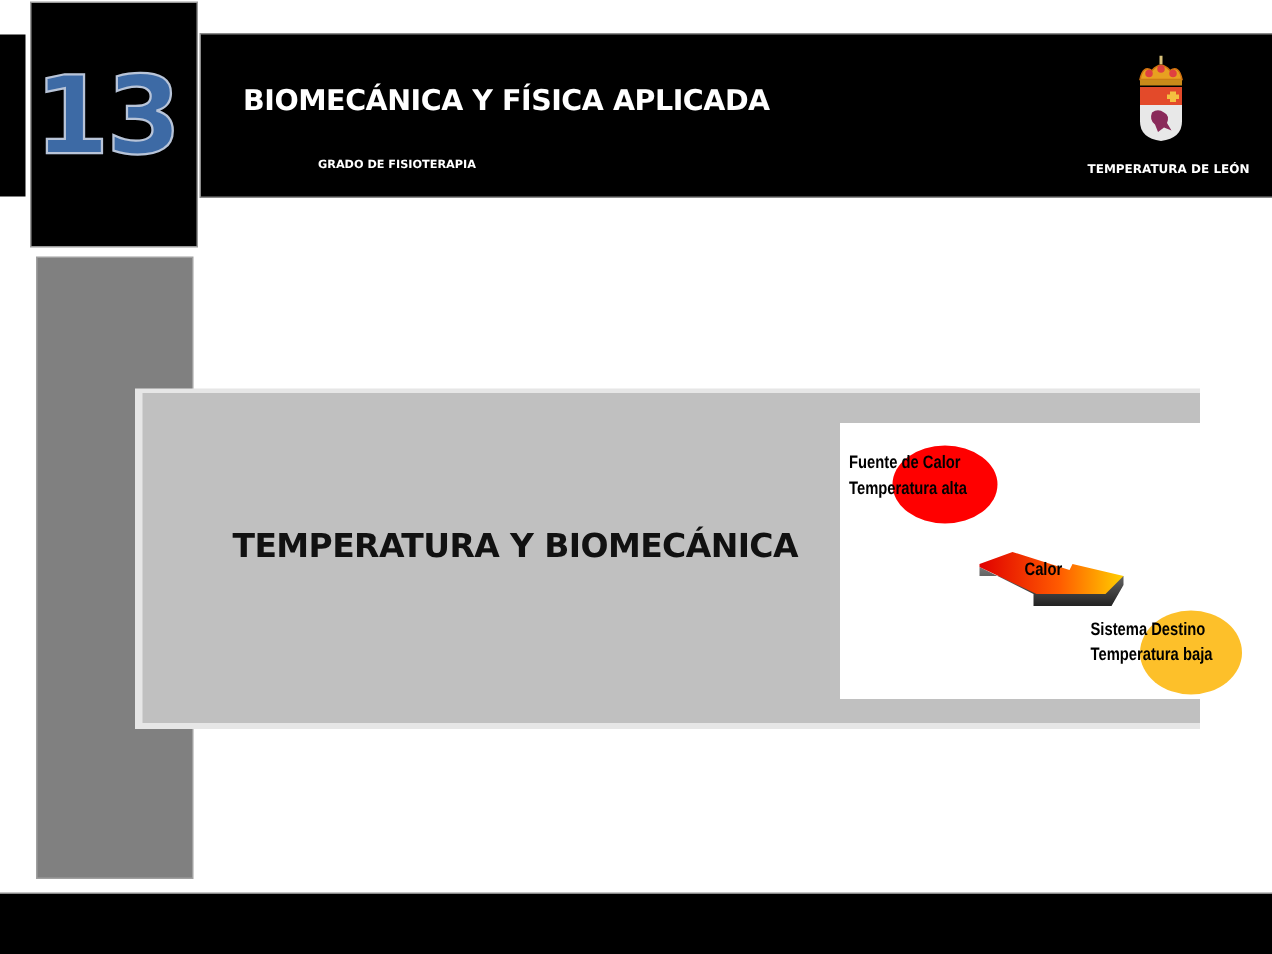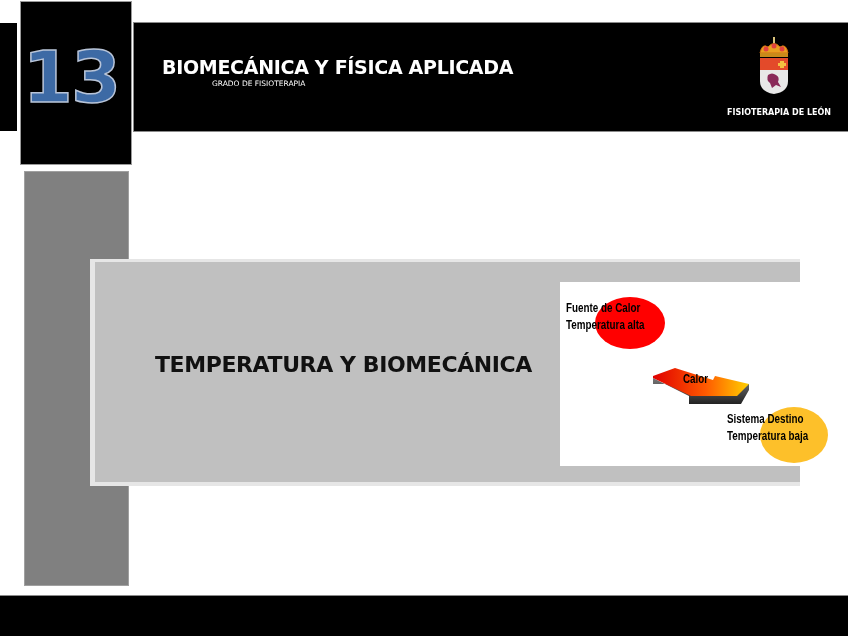--- a/index.html
+++ b/index.html
@@ -11,21 +11,21 @@
                box-shadow:0 0 0 1px #9a9a9a; }
   #tema-number { left:0; top:30px; width:98px; text-align:right; font-size:72px; font-weight:bold;
                  color:#3d6aa5; -webkit-text-stroke:1.5px #b8c4d8; letter-spacing:-2px; line-height:90px;
                  font-family:"DejaVu Sans", sans-serif; }
   #tema-label { left:0; top:132px; width:110px; text-align:center; font-size:19px; font-weight:bold; color:#fff;
                 font-family:"DejaVu Sans", sans-serif; }
   #top-bar { left:134px; top:23px; width:714px; height:108px; background:#000;
              box-shadow:0 0 0 1px #8a8a8a; }
   #course-title { left:28px; top:33px; font-size:19px; font-weight:bold; color:#fff;
                   font-family:"DejaVu Sans", sans-serif; letter-spacing:-0.3px;text-align:center; }
-  #course-subtitle { left:30px; top:56px; font-size:7.5px; font-weight:normal; color:#fff;
+  #course-subtitle { left:30px; top:82px; font-size:7.5px; font-weight:bold; color:#fff;
                      font-family:"DejaVu Sans", sans-serif;padding-left:48px; }
   #crest { left:620px; top:14px; width:40px; height:58px; }
   #uni-name { left:590px; top:85px; width:110px; text-align:center; font-size:8px; font-weight:bold; color:#fff;
               font-family:"DejaVu Sans", sans-serif; }
   #gray-column { left:25px; top:172px; width:103px; height:413px; background:#808080;
                  box-shadow:0 0 0 1px #a0a0a0; }
   #gray-box-border { left:90px; top:259px; width:710px; height:227px; background:#e6e6e6; }
   #gray-box { left:95px; top:262px; width:705px; height:220px; background:#c0c0c0; }
   #lesson-title { left:155px; top:352px; font-size:22px; font-weight:bold; color:#111;
                   font-family:"DejaVu Sans", sans-serif; letter-spacing:-0.4px; }
@@ -58,21 +58,21 @@
     <path d="M6 16 Q8 6 14 10 Q20 3 26 10 Q32 6 34 16 Z" fill="#e8a020" stroke="#d07010" stroke-width="1"></path>
     <circle cx="12" cy="12" r="2.5" fill="#e04040"></circle>
     <circle cx="20" cy="9" r="2.5" fill="#e04040"></circle>
     <circle cx="28" cy="12" r="2.5" fill="#e04040"></circle>
     <rect x="6" y="16" width="28" height="4" fill="#c98a1a"></rect>
     <rect x="6" y="21" width="28" height="12" fill="#e34a2a"></rect>
     <path d="M26 24 h4 v2 h2 v3 h-2 v2 h-4 v-2 h-2 v-3 h2 z" fill="#f4c040"></path>
     <path d="M6 33 H34 V44 Q34 55 20 57 Q6 55 6 44 Z" fill="#e8e8e8"></path>
     <path d="M14 38 Q18 35 22 38 Q26 40 24 45 L27 50 L22 48 L18 51 L16 46 Q12 43 14 38 Z" fill="#8a2a5a"></path>
   </svg>
-  <div class="abs" id="uni-name">FISIOTERAPIA DE LEÓN</div>
+  <div class="abs" id="uni-name">TEMPERATURA DE LEÓN</div>
 </div>
 
 <div class="abs" id="gray-column"></div>
 
 <div class="abs" id="gray-box-border"></div>
 <div class="abs" id="gray-box"></div>
 
 <div class="abs" id="lesson-title">TEMPERATURA Y BIOMECÁNICA</div>
 
 <div class="abs" id="diagram-panel"></div>

